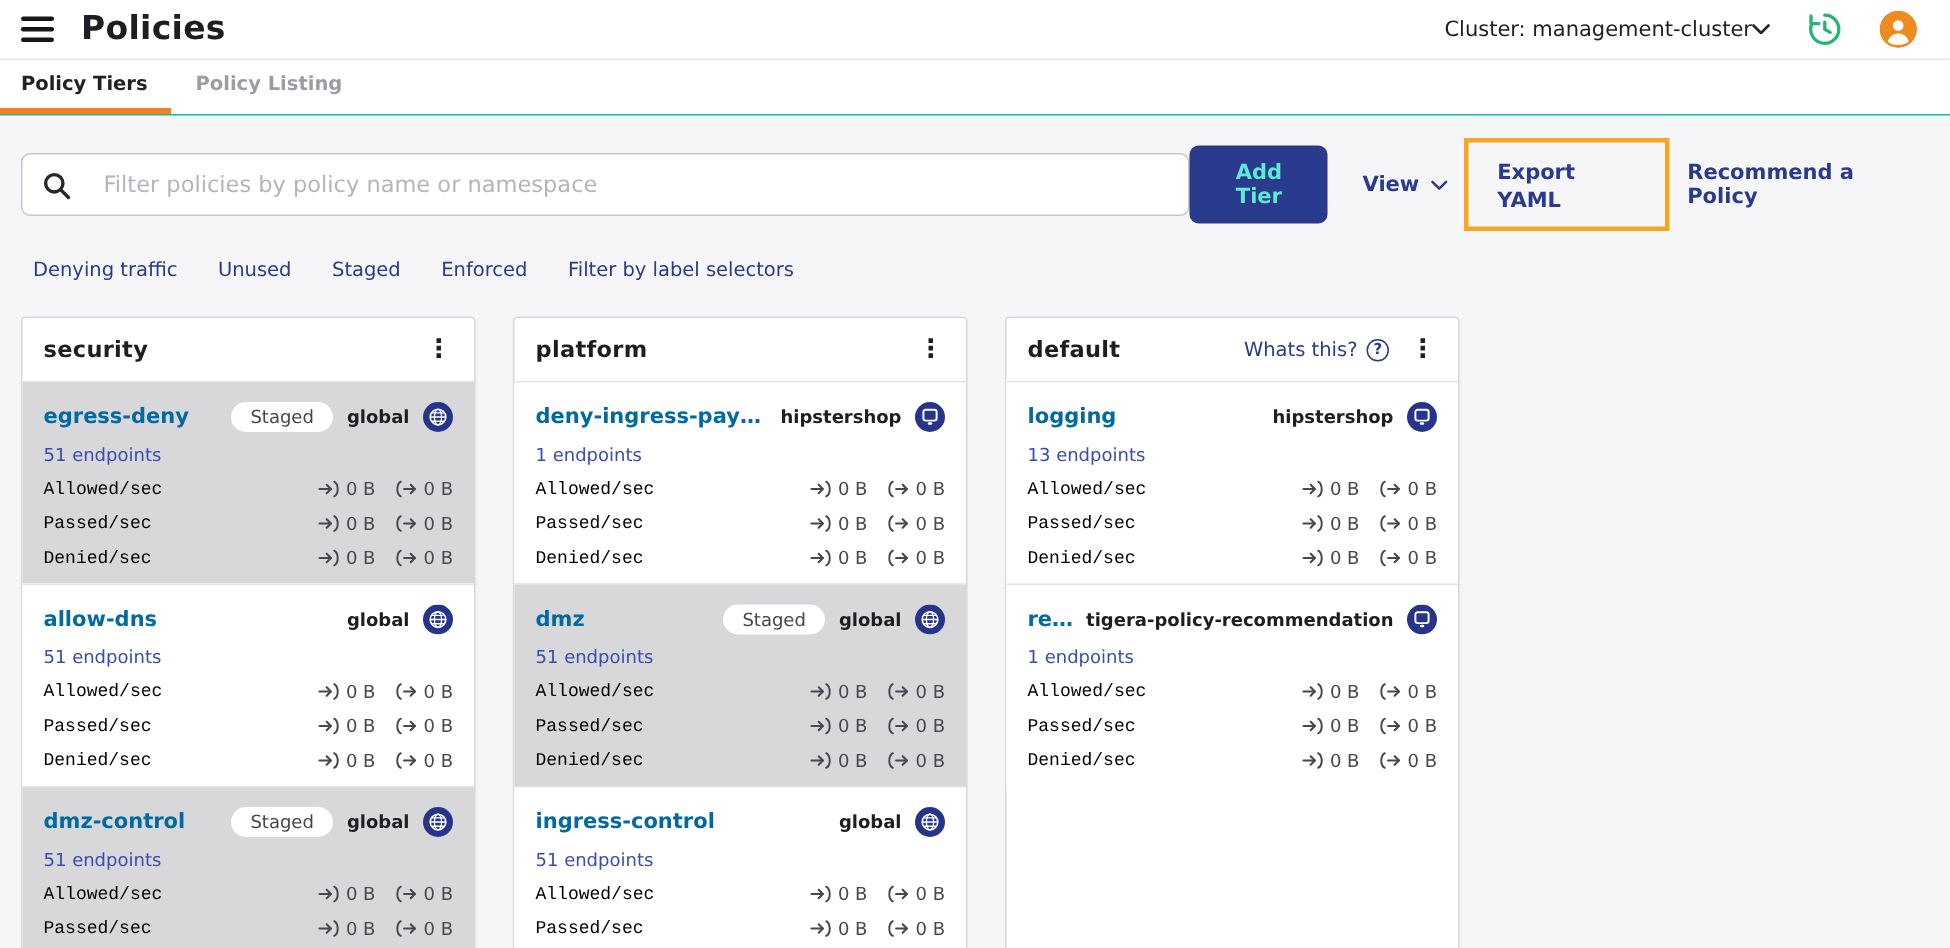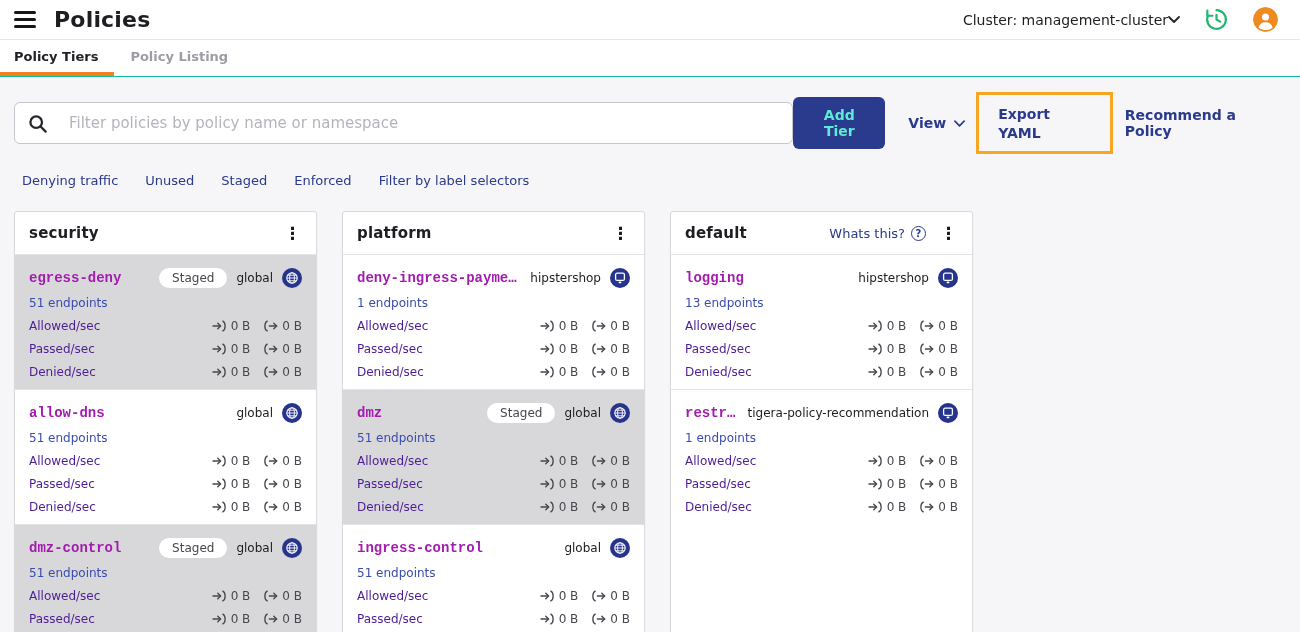--- a/index.html
+++ b/index.html
@@ -44,28 +44,28 @@
   .tier-head { display:flex; align-items:center; padding:12px 12px 12px 14px; }
   .tier-name { font-size:15px; font-weight:700; letter-spacing:.2px; }
   .tier-head-right { margin-left:auto; display:flex; align-items:center; gap:11px; }
   .whats-this { color:#2a3a8c; font-size:13px; display:flex; align-items:center; gap:6px; cursor:pointer; }
   .q-circle { width:15px; height:15px; border:1.4px solid #2a3a8c; border-radius:50%; display:inline-flex; align-items:center; justify-content:center; font-size:10px; font-weight:600; }
   .kebab { font-size:17px; font-weight:700; color:#1d1d22; cursor:pointer; line-height:1; padding:0 3px; }
   
   .policy-card { border-top:1px solid #e3e3e8; padding:12px 14px 10px; background:#fff; cursor:pointer; }
   .policy-card.staged { background:#d8d7da; }
   .card-head { display:flex; align-items:center; gap:8px; height:22px; }
-  .p-name { font-size:14px; font-weight:600; color:#a21caf; white-space:nowrap; overflow:hidden; text-overflow:ellipsis; flex:1;font-family:Liberation Mono, monospace; }
+  .p-name { font-size:14px; font-weight:600; color:#0369a1; white-space:nowrap; overflow:hidden; text-overflow:ellipsis; flex:1; }
   .head-right { display:flex; align-items:center; gap:9px; flex:none; }
   .staged-pill { background:#fff; border-radius:11px; padding:3px 13px; font-size:12px; color:#46464e; }
-  .scope-label { font-size:12px; font-weight:400; color:#1d1d22; white-space:nowrap; }
+  .scope-label { font-size:12px; font-weight:700; color:#1d1d22; white-space:nowrap; }
   .scope-icon { width:20px; height:20px; display:inline-flex; }
   .endpoints { font-size:12px; color:#3a4cae; margin-top:7px; width:max-content; cursor:pointer; }
   .metric-row { display:flex; align-items:center; margin-top:8px; font-size:12px; height:15px; }
-  .m-label { color:#4c1d95; }
+  .m-label { color:#000000;font-family:Liberation Mono, monospace; }
   .m-vals { margin-left:auto; display:flex; gap:13px; }
   .m-group { display:flex; align-items:center; gap:4px; color:#47474f; }
   .m-icon { display:inline-flex; width:15px; height:12px; }
   .m-icon svg, .scope-icon svg { width:100%; height:100%; }
 </style>
 </head>
 <body>
 
 <div class="app-header">
   <span class="hamburger">

